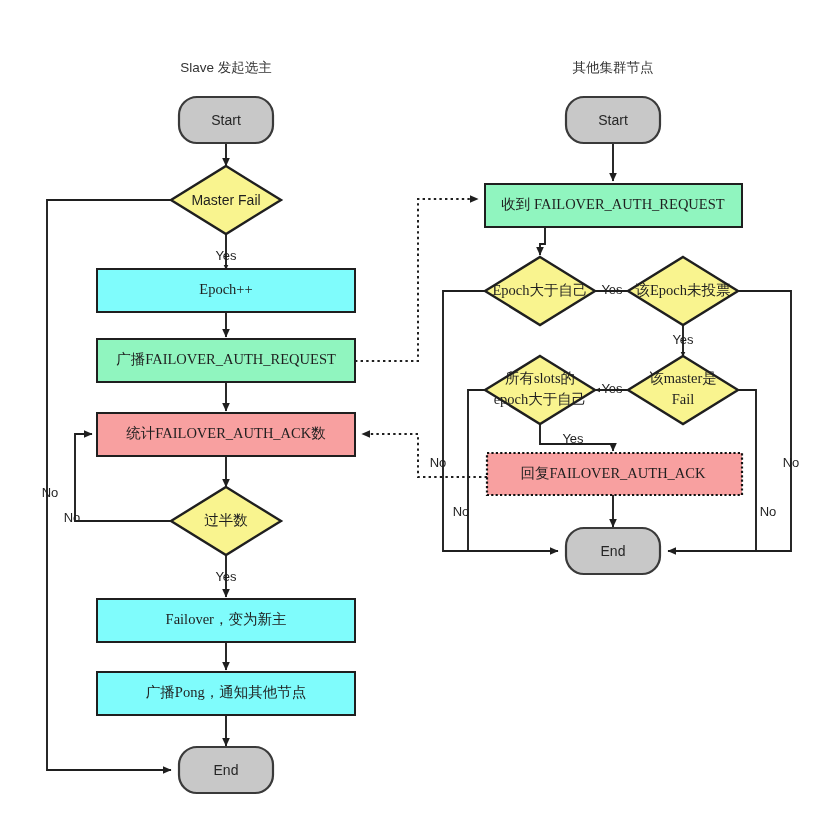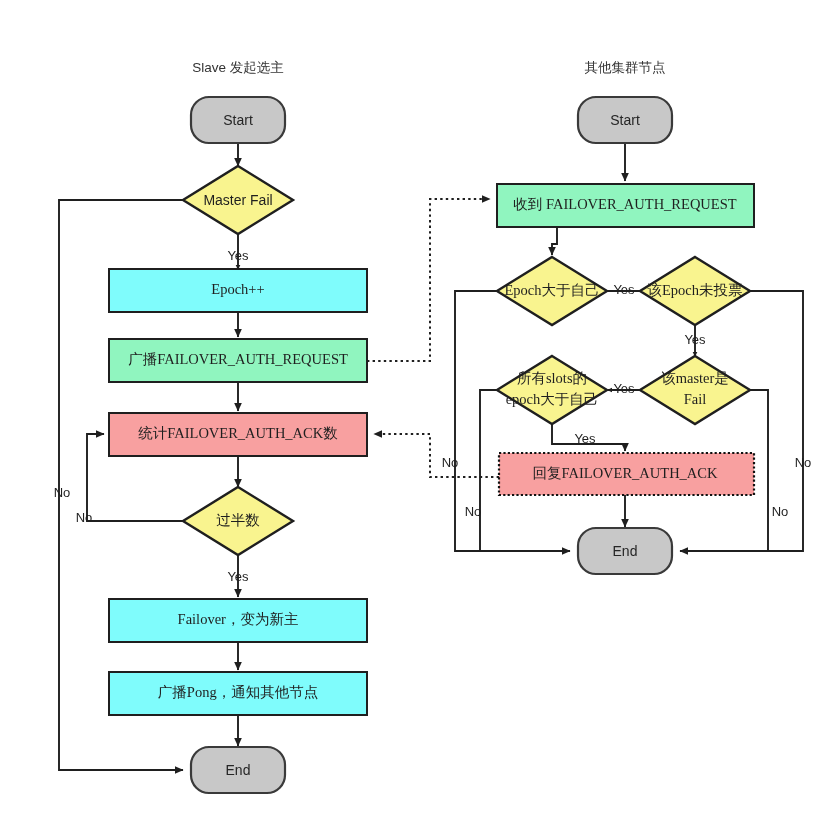--- a/index.html
+++ b/index.html
@@ -10,21 +10,20 @@
   body {
     width: 821px;
     height: 828px;
     font-family: "Liberation Sans", sans-serif;
     overflow: hidden;
   }
   #chart-root {
     position: relative;
     width: 791px;
     height: 828px;
-    margin-left: 12px;
   }
   svg.flow {
     position: absolute;
     top: 0;
     left: 0;
     width: 821px;
     height: 828px;
   }
   .node-shape {
     stroke: #1f1f1f;

